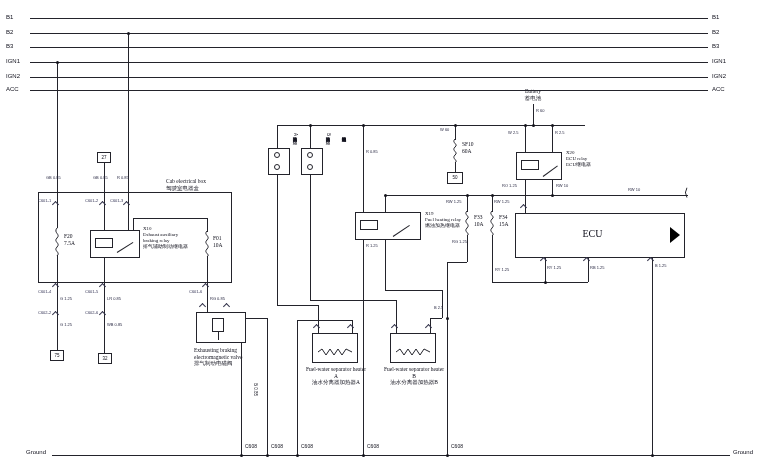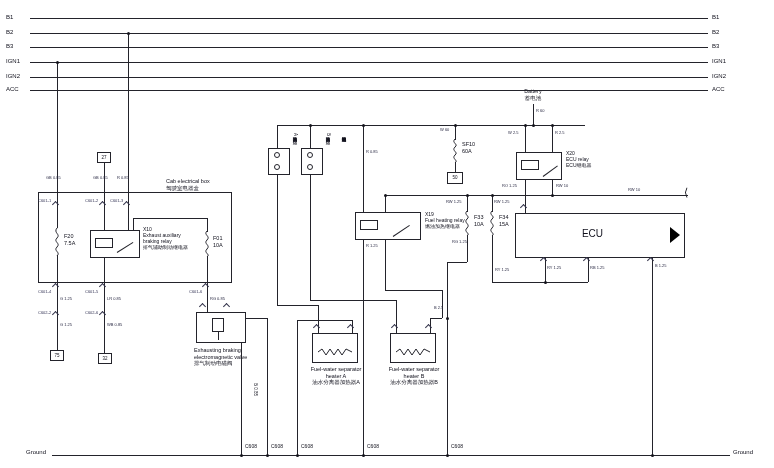--- a/index.html
+++ b/index.html
@@ -1,21 +1,21 @@
 <!DOCTYPE html>
 <html><head>
 <meta charset="utf-8">
 <style>
   html,body{margin:0;padding:0;background:#fff;}
   #diagram{position:relative;width:774px;height:468px;background:#fff;overflow:hidden;
            font-family:"Liberation Sans",sans-serif;color:#15151d;}
   .h{position:absolute;height:1px;background:#23232b;}
   .v{position:absolute;width:1px;background:#23232b;}
   .box{position:absolute;border:1px solid #23232b;background:transparent;box-sizing:border-box;}
-  .lbl{position:absolute;font-size:5.5px;line-height:1.2;color:#10101c;}
+  .lbl{position:absolute;font-size:5.5px;line-height:1.2;color:#10101c;font-family:Liberation Serif, serif;}
   .tiny{position:absolute;font-size:4px;line-height:1.1;color:#2a2a44;white-space:nowrap;}
   .clab{position:absolute;font-size:4px;line-height:1;color:#343456;white-space:nowrap;}
   .buslbl{position:absolute;font-size:6px;color:#10101c;}
   .dot{position:absolute;width:3px;height:3px;border-radius:50%;background:#15151d;}
   .conn{position:absolute;width:4px;height:4px;border-left:1px solid #33334a;border-top:1px solid #33334a;transform:rotate(45deg);}
   .vert{position:absolute;writing-mode:vertical-rl;font-size:4.5px;color:#10101c;letter-spacing:0;line-height:1;}
   .coil{position:absolute;border:1px solid #23232b;box-sizing:border-box;}
   .diag{position:absolute;height:1px;background:#23232b;transform-origin:left center;}
   .term{position:absolute;border:1px solid #23232b;font-size:4.5px;text-align:center;
         line-height:9px;box-sizing:border-box;color:#10101c;}

